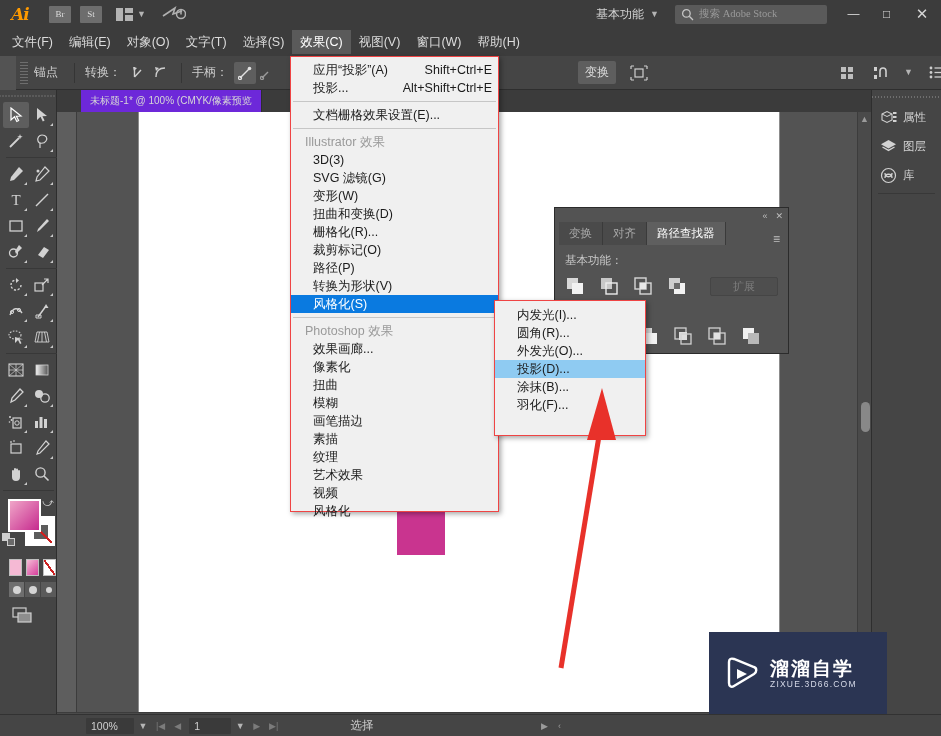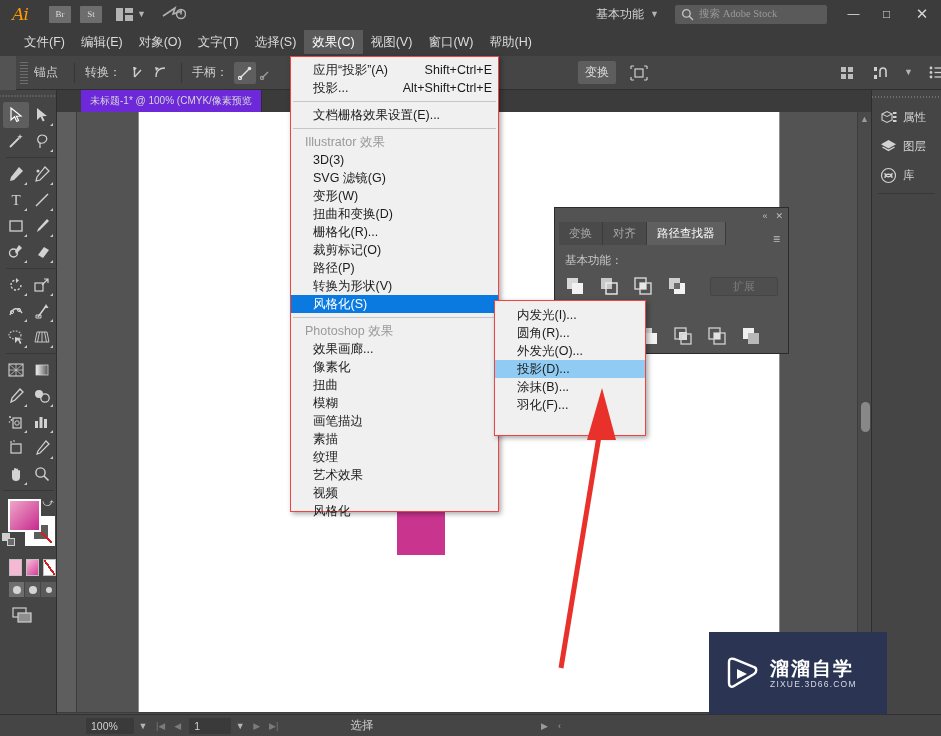--- a/index.html
+++ b/index.html
@@ -13,21 +13,21 @@
   #app { position: relative; width: 941px; height: 736px; }
 
   
   .titlebar {
     position: absolute; left: 0; top: 0; width: 941px; height: 28px;
     background: #3c3c3c;
     display: flex; align-items: center;
   }
   .ai-logo {
     width: 40px; height: 28px; display: flex; align-items: center; justify-content: center;
-    color: #ff9a00; font-size: 17px; font-weight: normal; font-style: italic;
+    color: #ff9a00; font-size: 17px; font-weight: bold; font-style: italic;
     font-family: "DejaVu Serif", serif;
     letter-spacing: -1px;
   }
   .tb-badge {
     width: 22px; height: 17px; background: #6d6d6d; color: #dcdcdc;
     font-size: 9px; display: flex; align-items: center; justify-content: center;
     border-radius: 1px; margin-left: 9px; font-family: "Liberation Serif", serif;
   }
   .tb-arrange { margin-left: 14px; display: flex; align-items: center; gap: 4px; }
   .arr-icon { width: 17px; height: 13px; position: relative; }
@@ -54,21 +54,21 @@
   .win-btns { display: flex; margin-left: 10px; }
   .win-btn {
     width: 33px; height: 28px; display: flex; align-items: center; justify-content: center;
     color: #d6d6d6; font-size: 12px;
   }
   .win-btn.close { width: 38px; font-size: 15px; }
 
   
   .menubar {
     position: absolute; left: 0; top: 28px; width: 941px; height: 28px;
-    background: #3c3c3c; display: flex; align-items: center; padding-left: 16px;
+    background: #3c3c3c; display: flex; align-items: center; padding-left: 4px;
   }
   .menu-item {
     padding: 4px 8px; color: #dcdcdc; font-size: 12.5px; line-height: 16px;
     white-space: nowrap;
   }
   .menu-item.active { background: #5a5a5a; color: #ffffff; }
 
   
   .ctrlbar {
     position: absolute; left: 16px; top: 56px; width: 941px; height: 34px;

